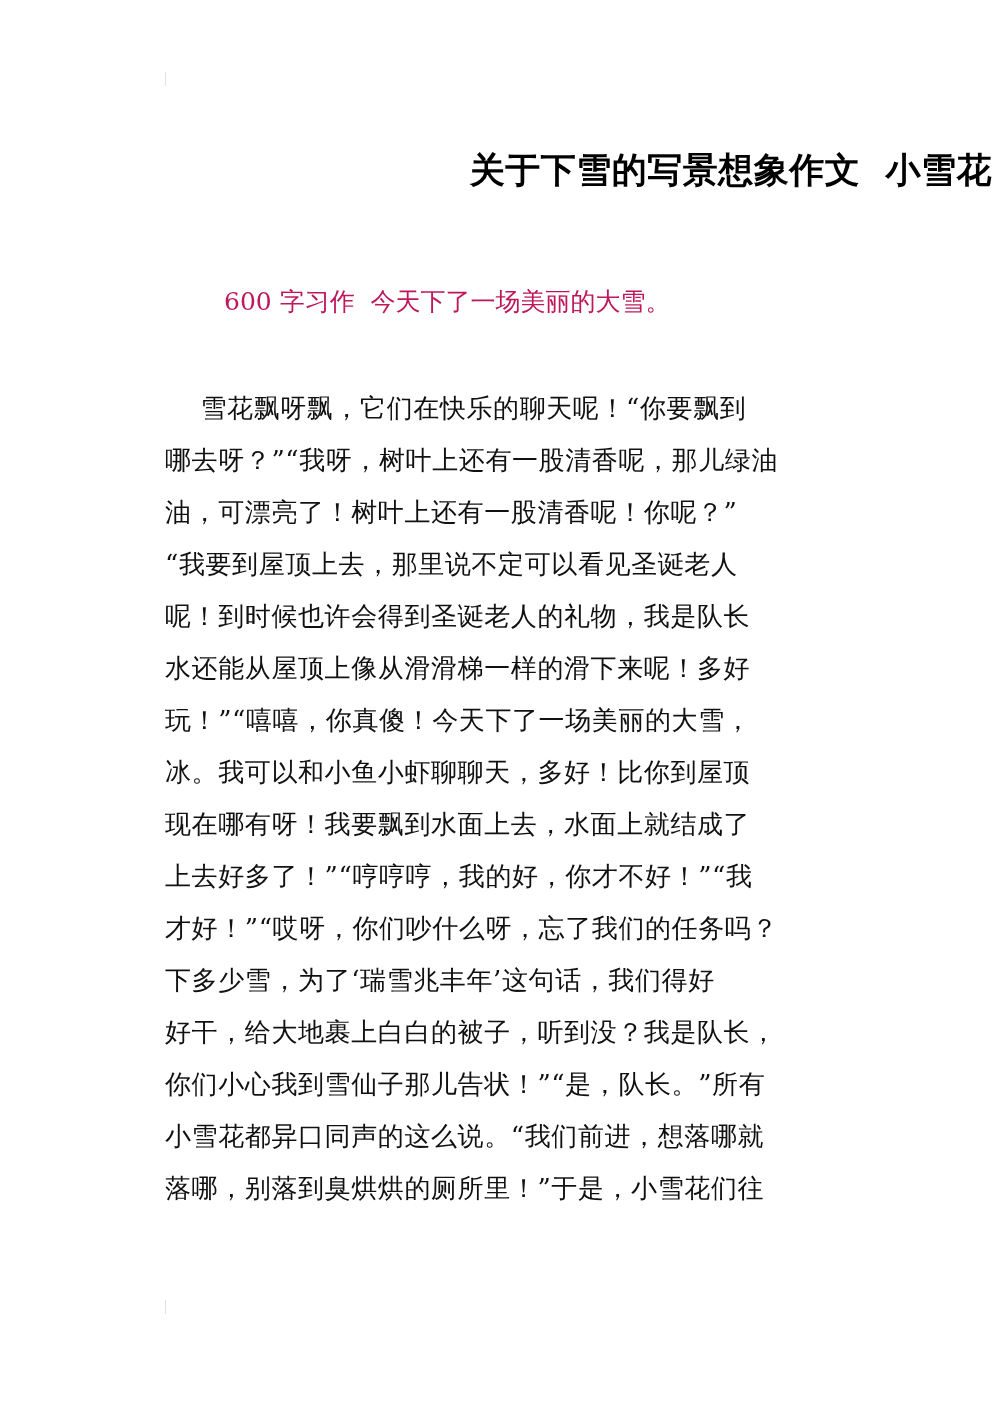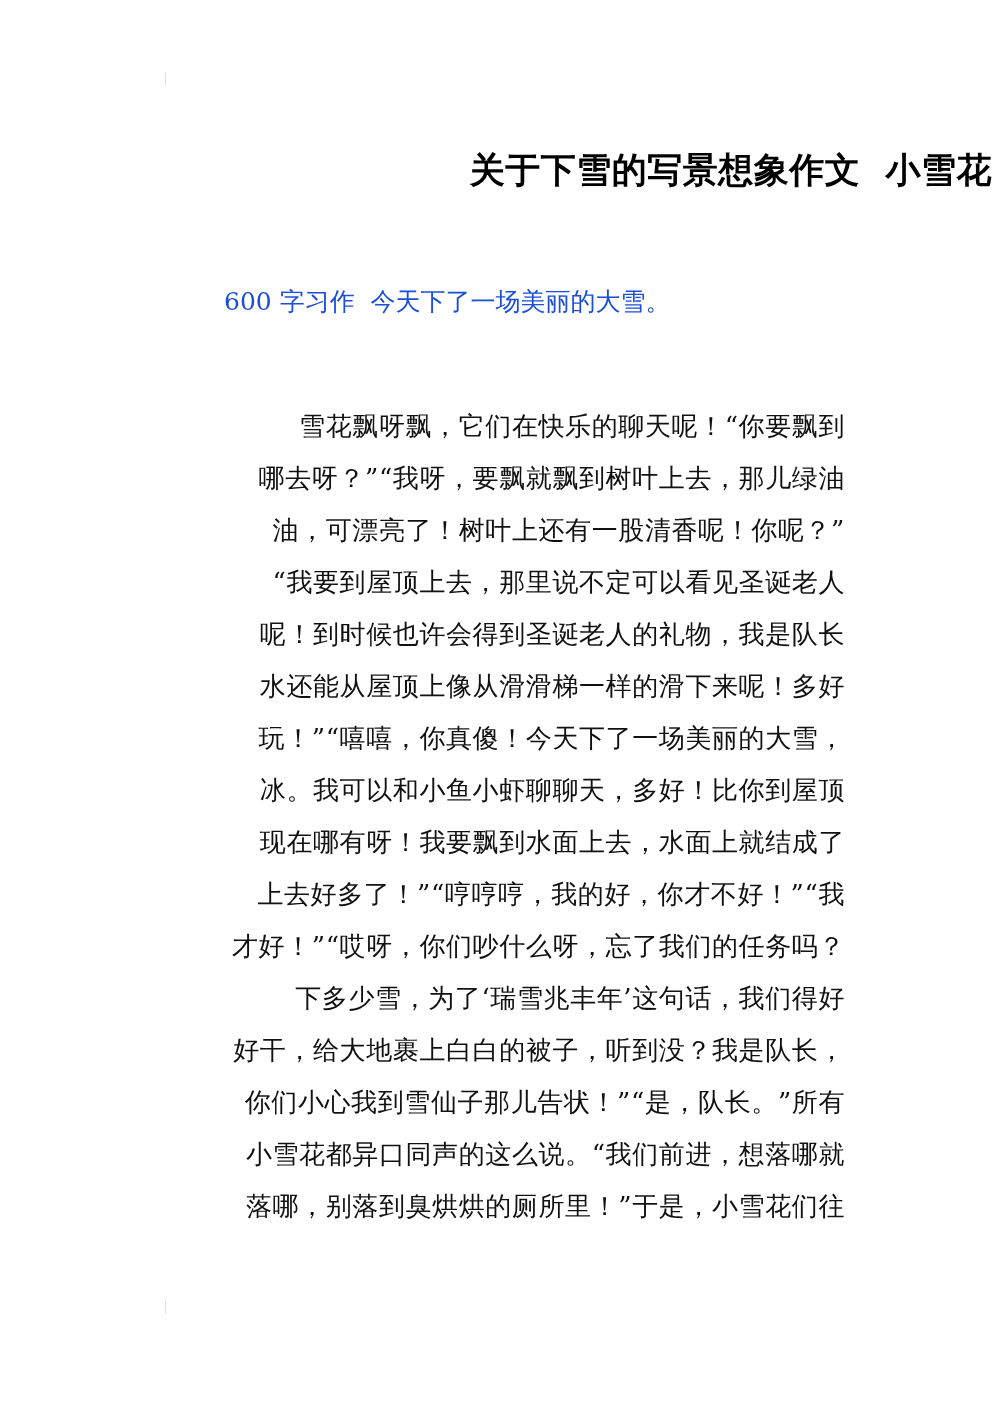--- a/index.html
+++ b/index.html
@@ -39,29 +39,28 @@
       white-space: pre;
     }
 
     .intro {
       position: absolute;
       top: 283px;
       left: 224px;
       font-size: 25px;
       line-height: 38px;
       white-space: pre;
-      color: #1d4ed8;
+      color: #be185d;
     }
 
     .body-text {
       position: absolute;
-      top: 400px;
+      top: 382px;
       left: 165px;
       width: 680px;
-      text-align: right;
     }
     .body-line {
       display: block;
       font-size: 26px;
       height: 52px;
       line-height: 52px;
       white-space: pre;
       color: #111111;
       letter-spacing: 0.6px;
     }
@@ -70,21 +69,21 @@
 <body>
 
 <div class="corner-mark top"></div>
 
 <h1 class="doc-title">关于下雪的写景想象作文  小雪花</h1>
 
 <div class="intro">600 字习作  今天下了一场美丽的大雪。</div>
 
 <div class="body-text">
   <span class="body-line">    雪花飘呀飘，它们在快乐的聊天呢！“你要飘到</span>
-  <span class="body-line">哪去呀？”“我呀，要飘就飘到树叶上去，那儿绿油</span>
+  <span class="body-line">哪去呀？”“我呀，树叶上还有一股清香呢，那儿绿油</span>
   <span class="body-line">油，可漂亮了！树叶上还有一股清香呢！你呢？”</span>
   <span class="body-line">“我要到屋顶上去，那里说不定可以看见圣诞老人</span>
   <span class="body-line">呢！到时候也许会得到圣诞老人的礼物，我是队长</span>
   <span class="body-line">水还能从屋顶上像从滑滑梯一样的滑下来呢！多好</span>
   <span class="body-line">玩！”“嘻嘻，你真傻！今天下了一场美丽的大雪，</span>
   <span class="body-line">冰。我可以和小鱼小虾聊聊天，多好！比你到屋顶</span>
   <span class="body-line">现在哪有呀！我要飘到水面上去，水面上就结成了</span>
   <span class="body-line">上去好多了！”“哼哼哼，我的好，你才不好！”“我</span>
   <span class="body-line">才好！”“哎呀，你们吵什么呀，忘了我们的任务吗？</span>
   <span class="body-line">下多少雪，为了‘瑞雪兆丰年’这句话，我们得好</span>

